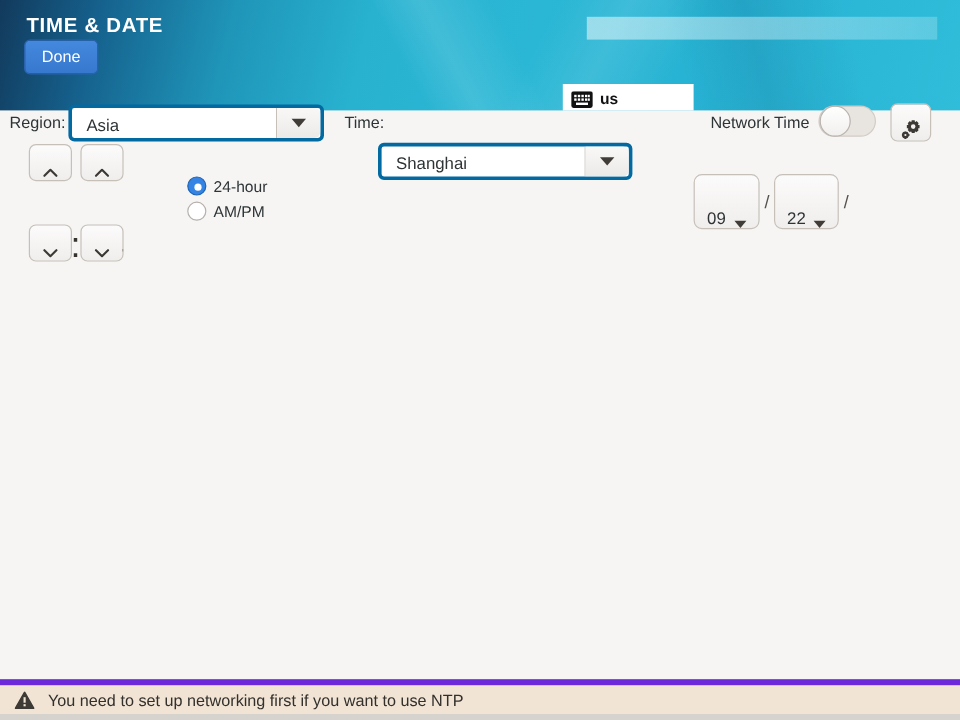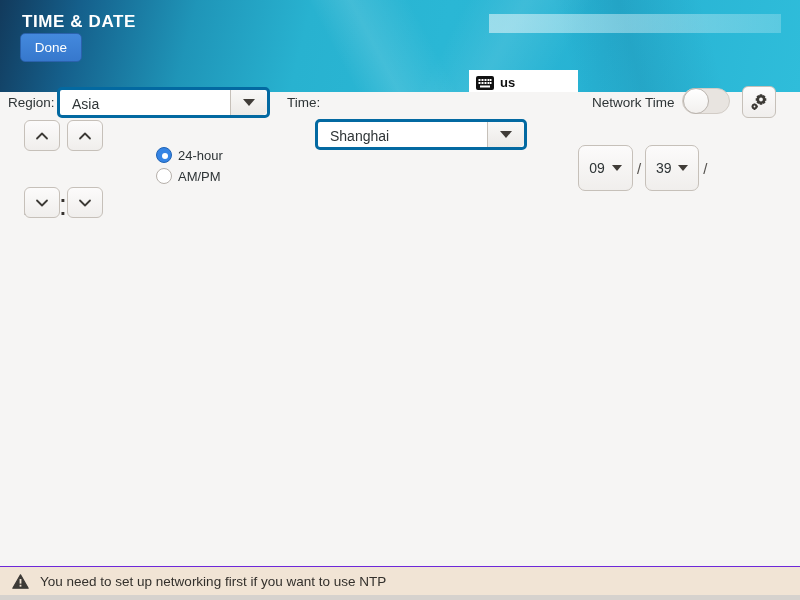--- a/index.html
+++ b/index.html
@@ -35,21 +35,21 @@
   .kb-indicator {
     position:absolute; left:469px; top:40px; width:109px; height:25px;
     background:#ffffff; display:flex; align-items:center; gap:6px; padding-left:7px; cursor:pointer;margin-top:30px;
   }
   .kb-label { font-size:13px; font-weight:bold; color:#111; }
 
   
   .gtk-btn {
     background:linear-gradient(#fcfbfb,#f0eeec);
     border:1px solid #c6c0b9; border-radius:6px;
-    display:flex; align-items:center; justify-content:center; cursor:pointer;
+    display:flex; align-items:flex-end; justify-content:center; cursor:pointer;
   }
   .lbl { font-size:13.5px; color:#2e3436; }
 
   .combo { position:absolute; height:31px; background:#ffffff; border:3px solid #0369a1; border-radius:5px; display:flex; cursor:pointer; }
   .combo-entry { flex:1; font-size:14px; line-height:29px; padding-left:12px; color:#2e3436; white-space:nowrap; overflow:hidden; }
   .combo-arrow {
     width:37px; border-left:1px solid #c6c0b9; border-radius:0 5px 5px 0;
     background:linear-gradient(#f9f8f7,#eceae7);
     display:flex; align-items:center; justify-content:center;
   }
@@ -94,21 +94,21 @@
 
   
   .date-row { position:absolute; left:578px; top:145px; display:flex; align-items:center; gap:3px; }
   .date-btn { height:46px; border-radius:7px; gap:7px; font-size:14px; color:#2e3436; }
   .date-month { width:55px; } .date-day { width:54px; } .date-year { width:70px; }
   .date-slash { font-size:15px; color:#55524e; padding:0 1px; }
 
   
   .warning-bar {
     position:absolute; left:0; top:566px; width:800px; height:29px;
-    background:#f1e4d5; border-top:1px solid #6d28d9;
+    background:#f1e4d5; border-top:5px solid #6d28d9;
     display:flex; align-items:center;
   }
   .warn-icon { margin-left:12px; display:flex; }
   .warn-text { margin-left:11px; font-size:13.5px; color:#33302c; }
   .bottom-strip { position:absolute; left:0; top:595px; width:800px; height:5px; background:#d6d2ce; }
 
   svg { display:block; }
 </style>
 </head>
 <body>
@@ -214,21 +214,21 @@
   </div>
 </div>
 
 <div class="date-row">
   <div class="gtk-btn date-btn date-month">
     <span>09</span>
     <span class="tri-down small"></span>
   </div>
   <span class="date-slash">/</span>
   <div class="gtk-btn date-btn date-day">
-    <span>39</span>
+    <span>22</span>
     <span class="tri-down small"></span>
   </div>
   <span class="date-slash">/</span>
 </div>
 
 <div class="warning-bar">
   <span class="warn-icon">
     <svg width="17" height="15" viewBox="0 0 17 15">
       <path d="M8.5 0.8 L16.2 14.2 H0.8 Z" fill="#3d3a36" stroke="#3d3a36" stroke-width="1.2" stroke-linejoin="round"></path>
       <rect x="7.6" y="5" width="1.8" height="4.6" fill="#f1e4d5"></rect>

